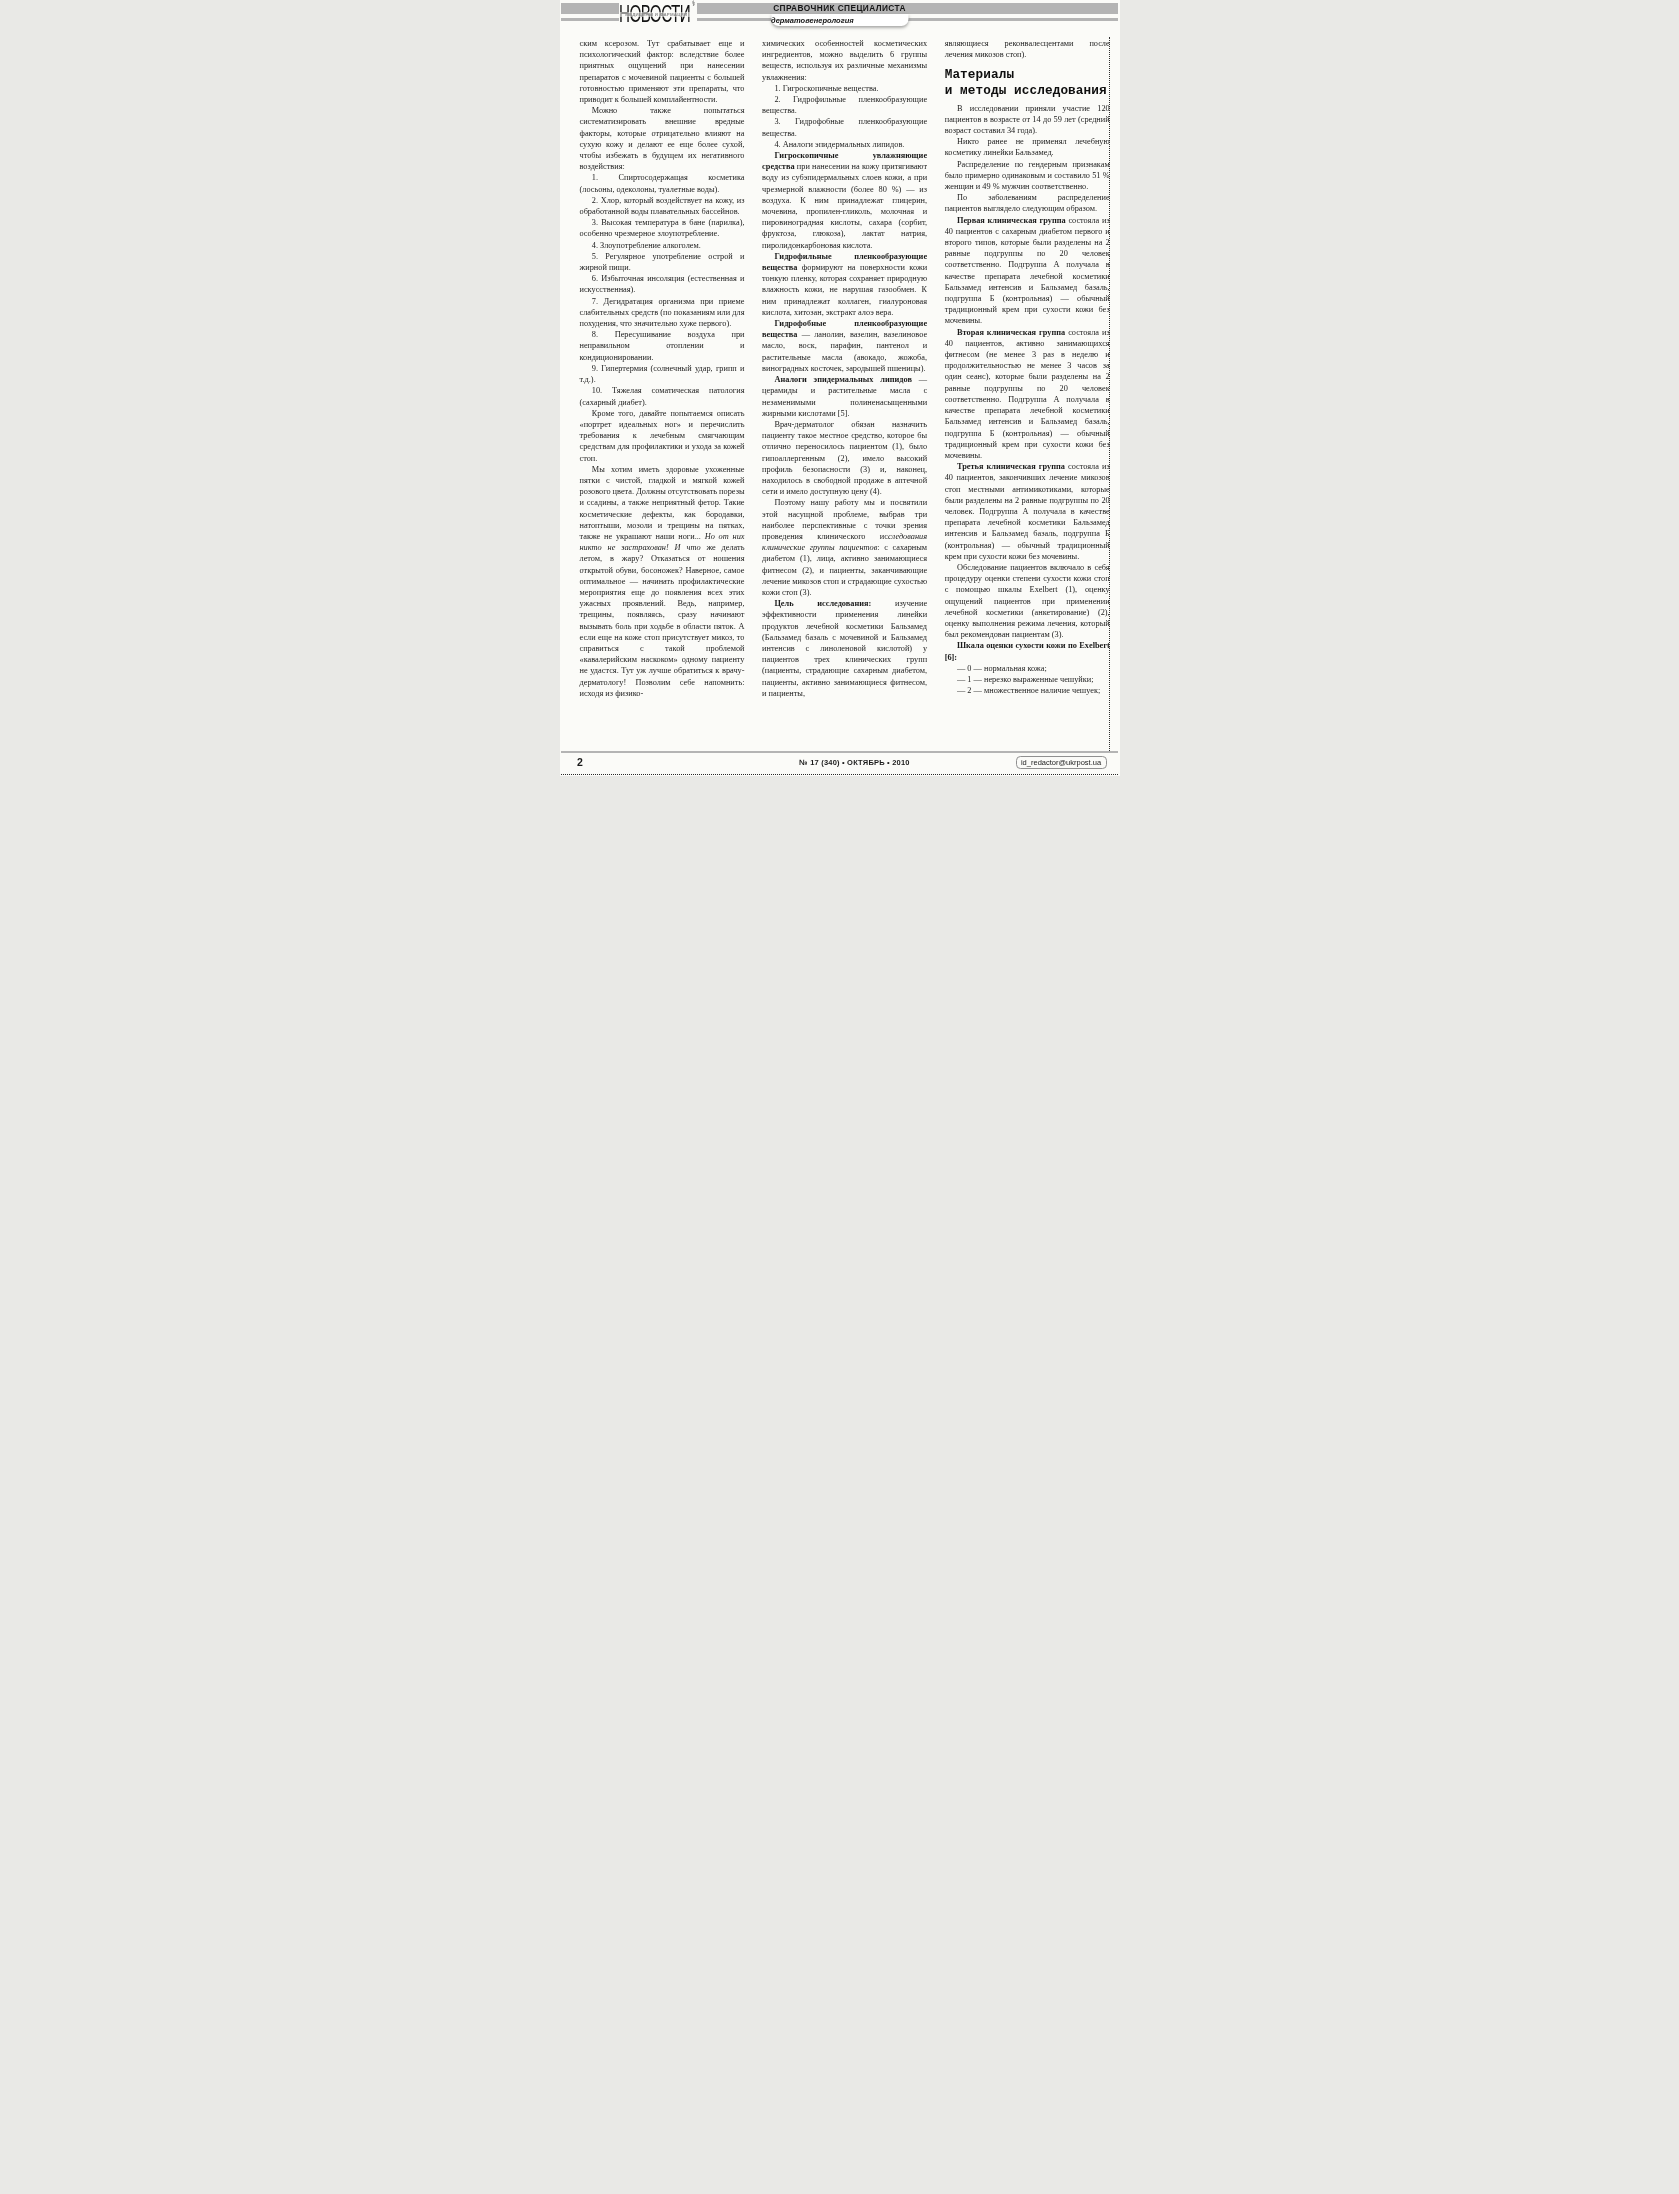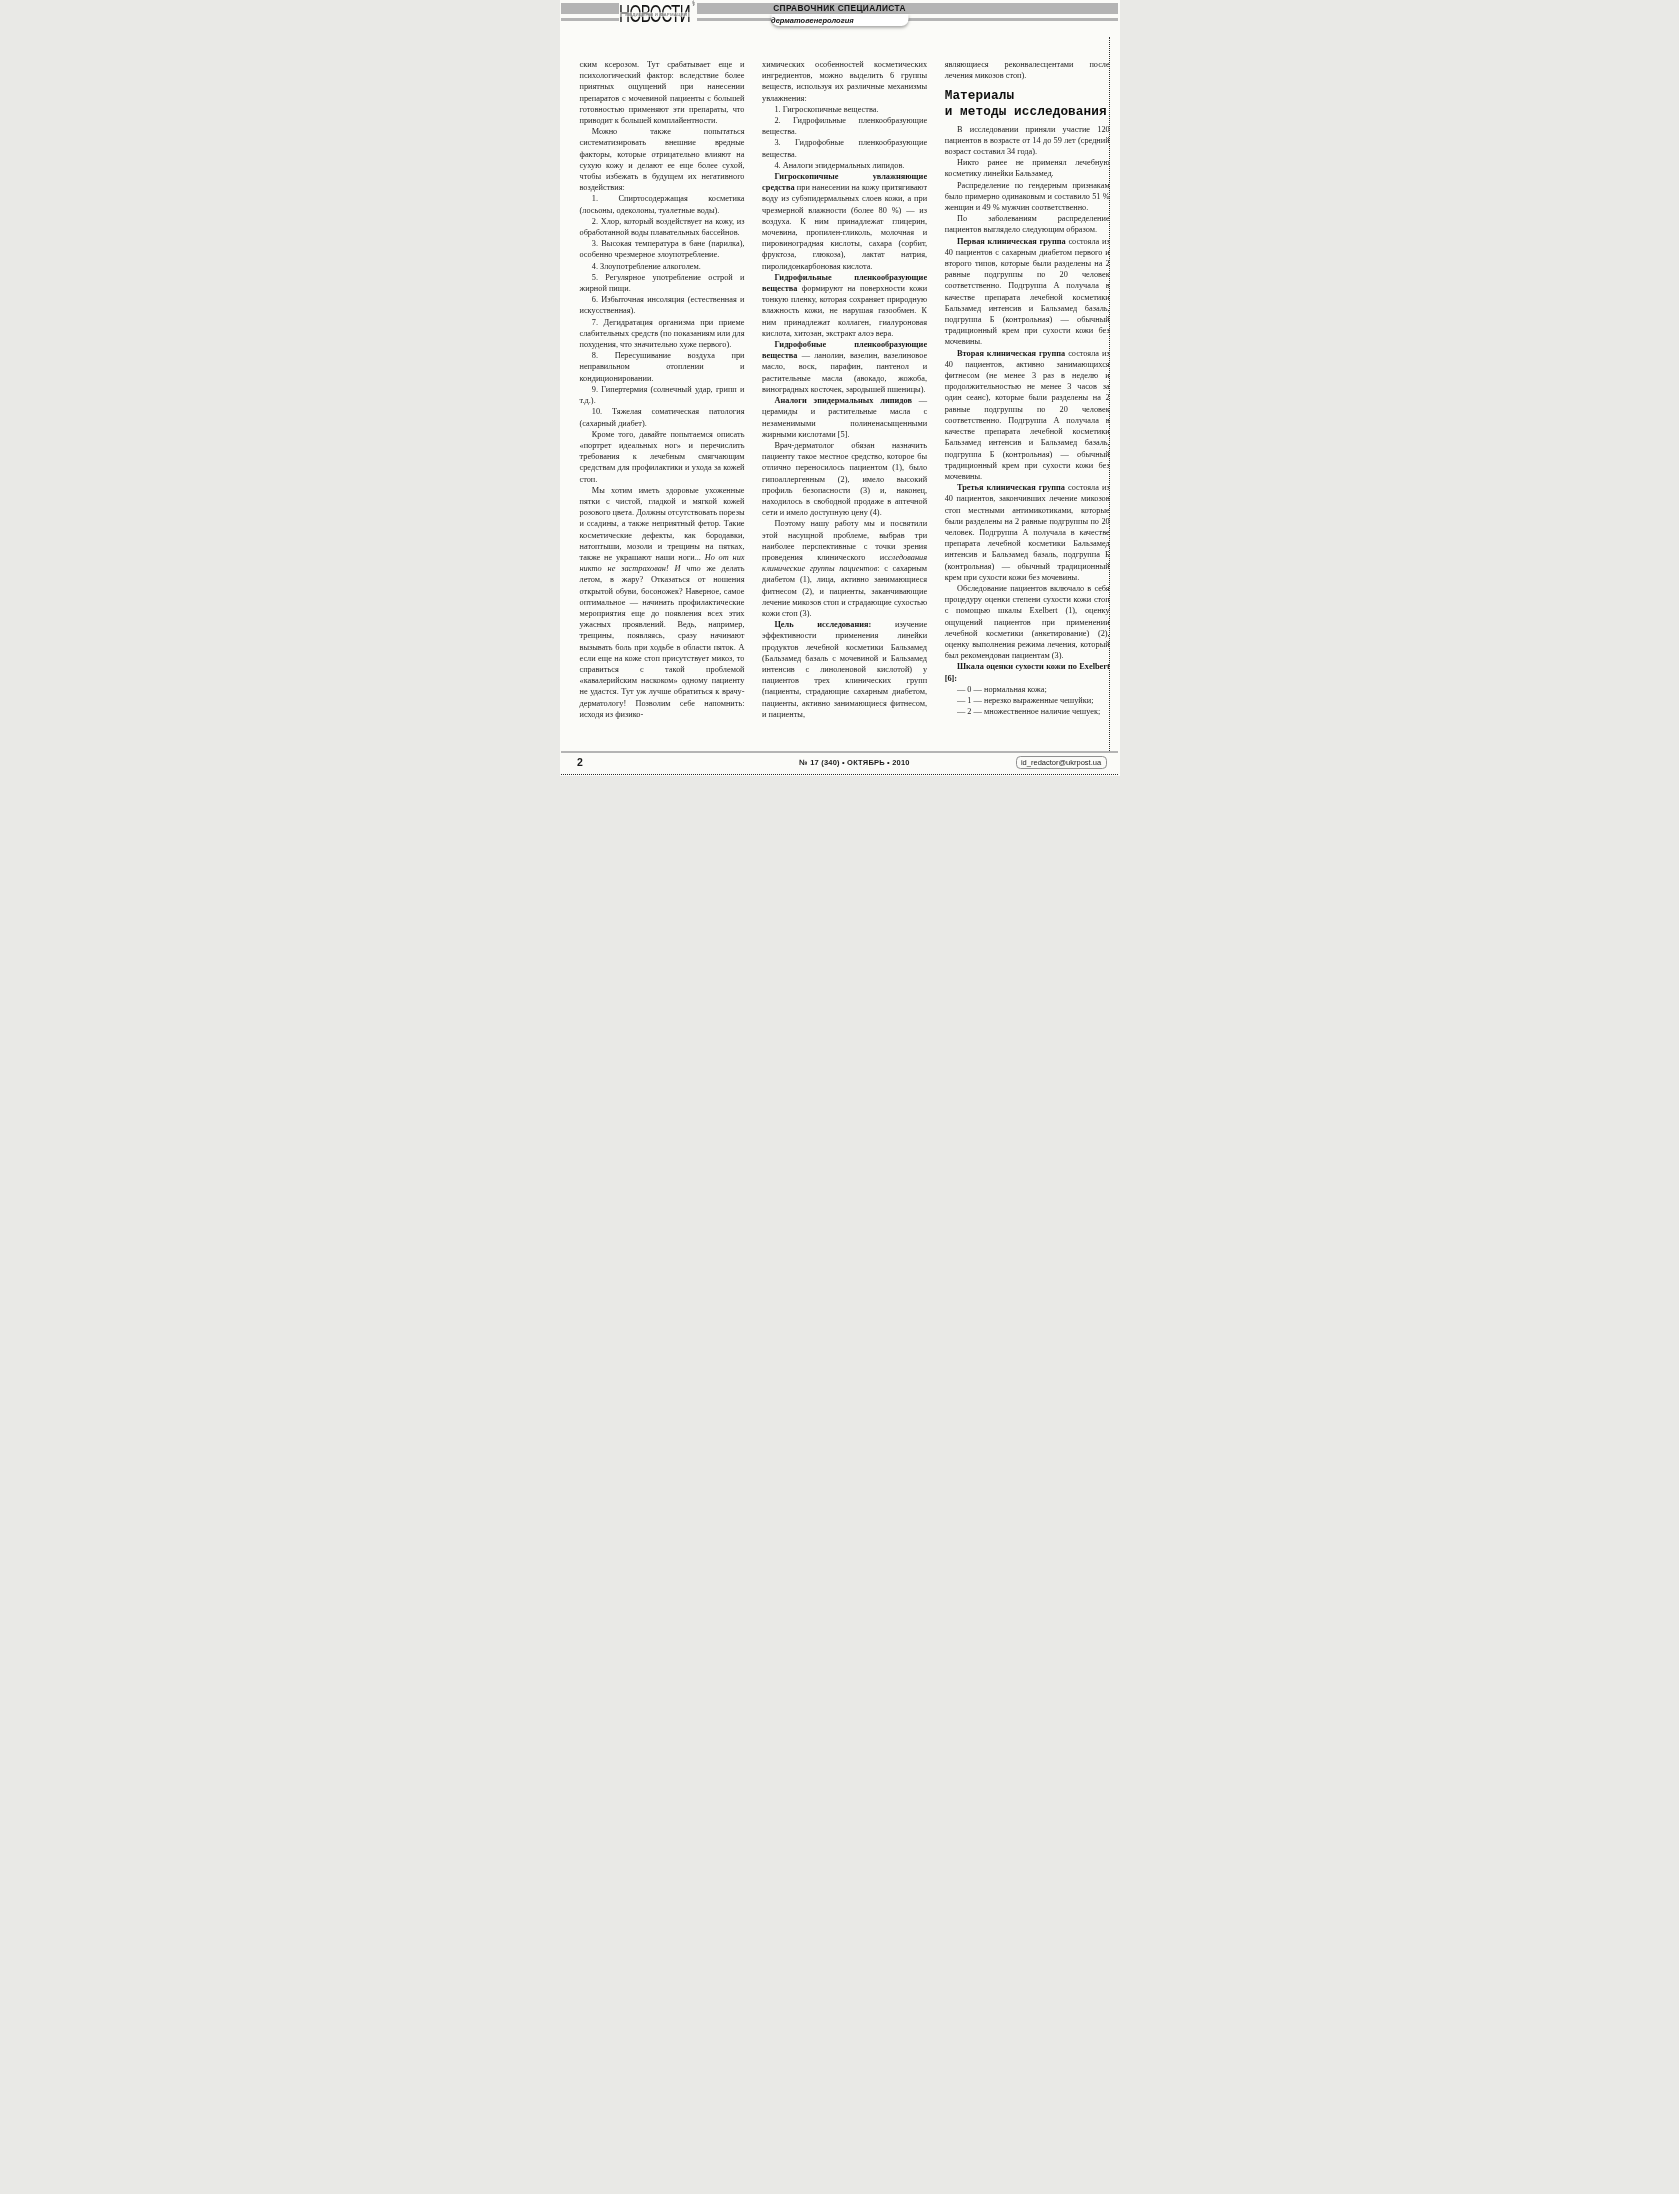--- a/index.html
+++ b/index.html
@@ -45,21 +45,21 @@
     display:flex; align-items:center; 
   }
   .tab span {
     font-family:"Liberation Sans", sans-serif; font-weight:bold; font-style:italic;
     font-size:7.5px; color:#111;
   }
 
   
   .columns {
     position:absolute; top:38px; left:20px; width:529px;
-    display:flex; gap:17.6px;margin-top:21px;
+    display:flex; gap:17.6px;
   }
   .col { flex:0 0 165px; width:165px; }
   .para {
     margin:0; text-align:justify; font-size:8.3px; line-height:11.2px;
     overflow-wrap:break-word; hyphens:auto;
   }
   .para.indent { text-indent:12.3px; }
   .seg-b { font-weight:bold; }
   .seg-i { font-style:italic; }
   .section-heading {

